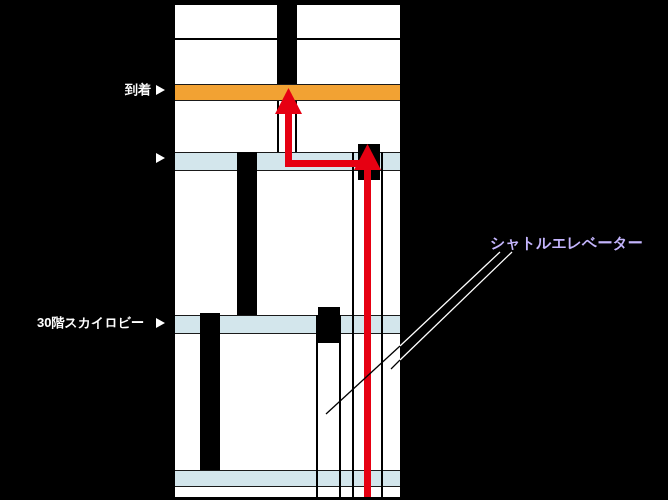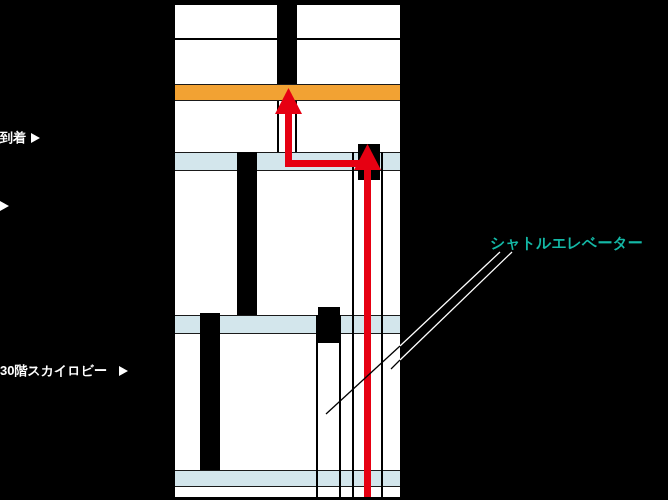--- a/index.html
+++ b/index.html
@@ -54,40 +54,39 @@
   .outline-shuttle-a{left:177px;top:147px;width:31px;height:345px;}
   .outline-shuttle-b{left:141px;top:310px;width:25px;height:182px;}
 
   .overlay-svg{
     position:absolute;left:0;top:0;width:668px;height:500px;
     z-index:5;pointer-events:none;
   }
 
   .label-left{
     position:absolute;left:0;width:165px;
-    display:flex;justify-content:flex-start;align-items:center;gap:5px;
+    display:flex;justify-content:flex-end;align-items:center;gap:5px;
     z-index:6;
-    margin-top:48px;
   }
   .label-left .txt{
     color:#fff;font-size:13px;font-weight:700;white-space:nowrap;
   }
   .tri{
     width:0;height:0;
     border-left:9px solid #fff;
     border-top:5px solid transparent;
     border-bottom:5px solid transparent;
   }
   .lab1{top:81px;}
   .lab2{top:153px;}
   .lab3{top:314px;gap:12px;}
 
   .label-right{
     position:absolute;left:490px;top:234px;
-    color:#14b8a6;font-size:15px;font-weight:700;white-space:nowrap;
+    color:#c4b5fd;font-size:15px;font-weight:700;white-space:nowrap;
     z-index:6;
   }
 </style>
 </head>
 <body>
 
 <div class="canvas">
 
   <div class="building">
     <div class="floor-line"></div>

